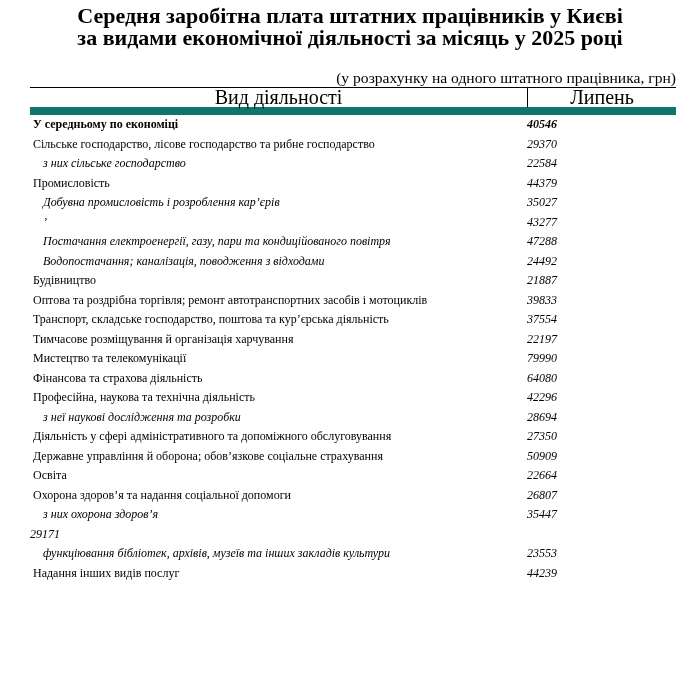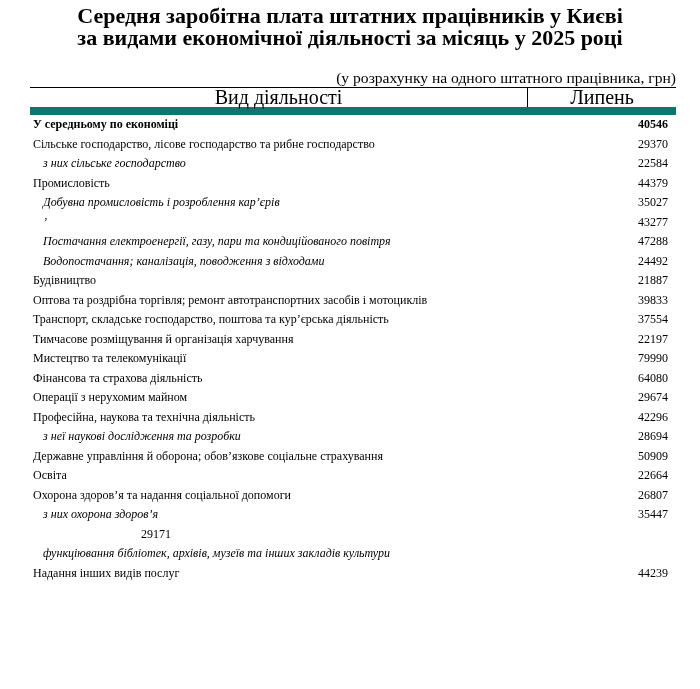--- a/index.html
+++ b/index.html
@@ -63,23 +63,23 @@
     box-sizing: border-box;
     padding-left: 3px;
   }
   .trow.indent .tlabel {
     padding-left: 13px;
     font-style: italic;
   }
   .tvalue {
     width: 149px;
     box-sizing: border-box;
-    text-align: right;
     padding-right: 8px;
     white-space: nowrap;
+    font-style: italic;
   }
   .trow.bold {
     font-weight: bold;
   }
 </style>
 </head>
 <body>
 
 <div class="title-block">
   <div>Середня заробітна плата штатних працівників у Києві</div>
@@ -143,30 +143,30 @@
       </div>
       <div class="trow">
         <div class="tlabel">Мистецтво та телекомунікації</div>
         <div class="tvalue">79990</div>
       </div>
       <div class="trow">
         <div class="tlabel">Фінансова та страхова діяльність</div>
         <div class="tvalue">64080</div>
       </div>
       <div class="trow">
-        <div class="tlabel">Операції з нерухомим майном</div>
-        <div class="tvalue">29674</div>
-      </div>
-      <div class="trow">
         <div class="tlabel">Професійна, наукова та технічна діяльність</div>
         <div class="tvalue">42296</div>
       </div>
       <div class="trow indent">
         <div class="tlabel">з неї наукові дослідження та розробки</div>
         <div class="tvalue">28694</div>
+      </div>
+      <div class="trow">
+        <div class="tlabel">Діяльність у сфері адміністративного та допоміжного обслуговування</div>
+        <div class="tvalue">27350</div>
       </div>
       <div class="trow">
         <div class="tlabel">Державне управління й оборона; обов’язкове соціальне страхування</div>
         <div class="tvalue">50909</div>
       </div>
       <div class="trow">
         <div class="tlabel">Освіта</div>
         <div class="tvalue">22664</div>
       </div>
       <div class="trow">
@@ -175,19 +175,20 @@
       </div>
       <div class="trow indent">
         <div class="tlabel">з них охорона здоров’я</div>
         <div class="tvalue">35447</div>
       </div>
       <div class="trow">
         <div class="tvalue">29171</div>
       </div>
       <div class="trow indent">
         <div class="tlabel">функціювання бібліотек, архівів, музеїв та інших закладів культури</div>
+        <div class="tvalue">23553</div>
       </div>
       <div class="trow">
         <div class="tlabel">Надання інших видів послуг</div>
         <div class="tvalue">44239</div>
       </div>
     </div>
 </div>
 
 </body></html>

